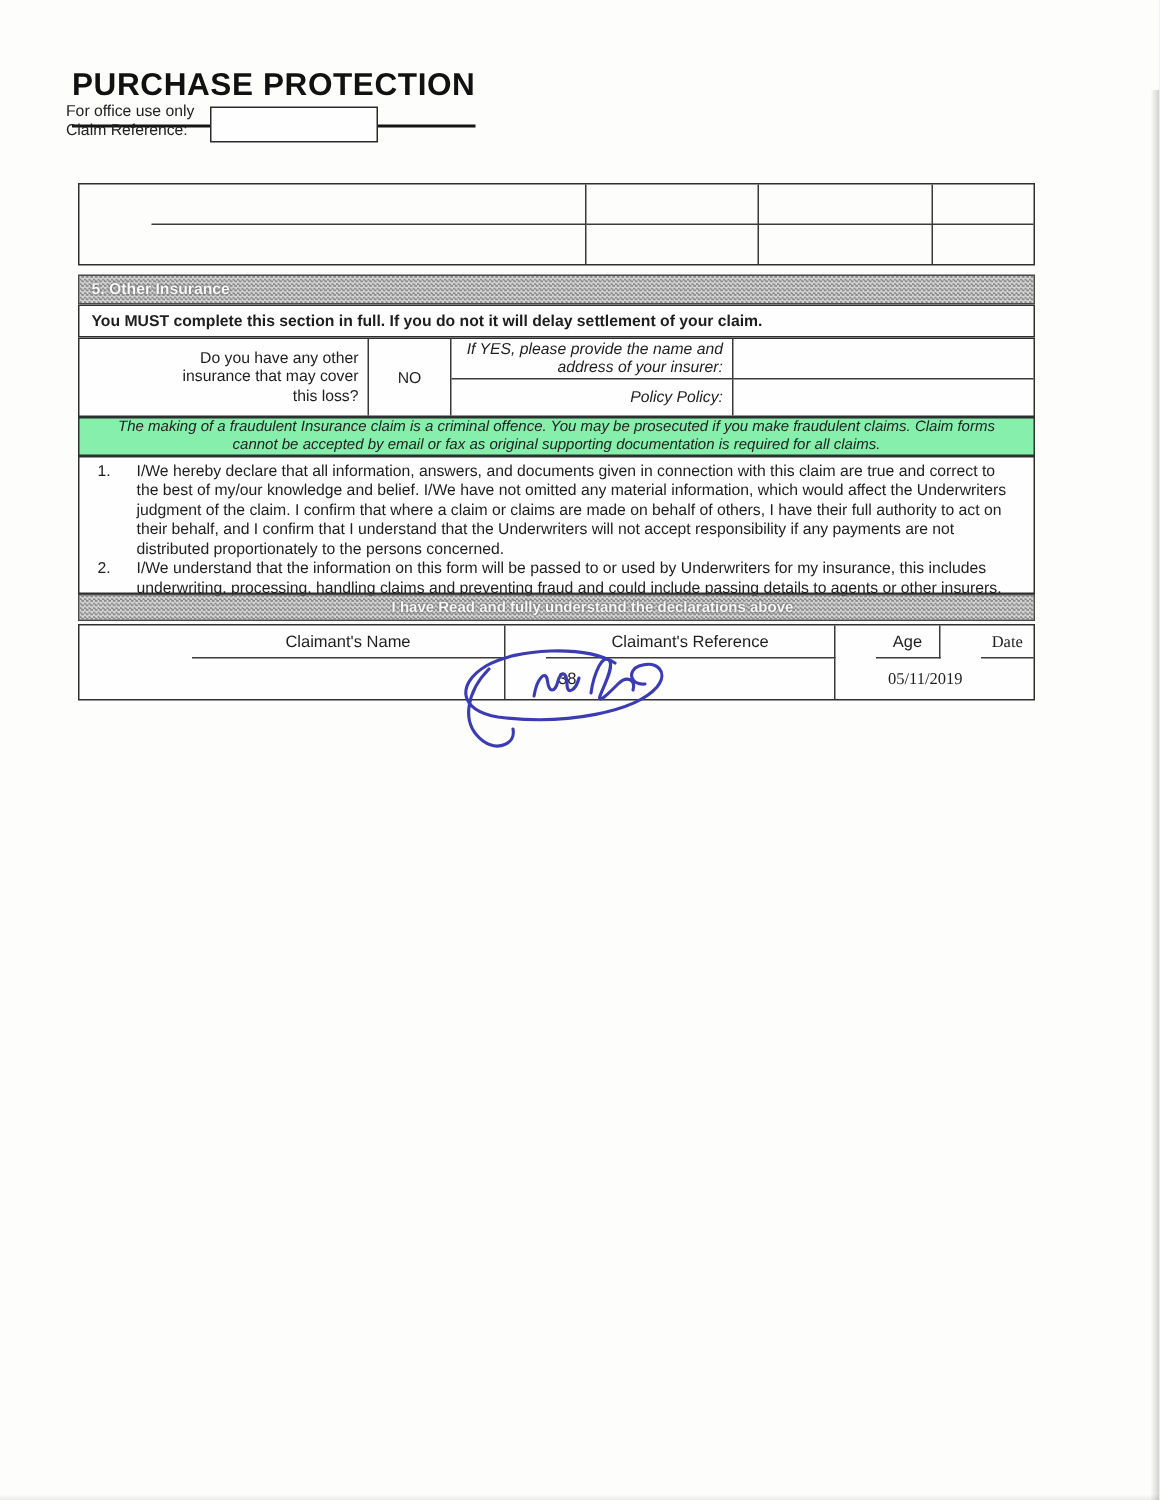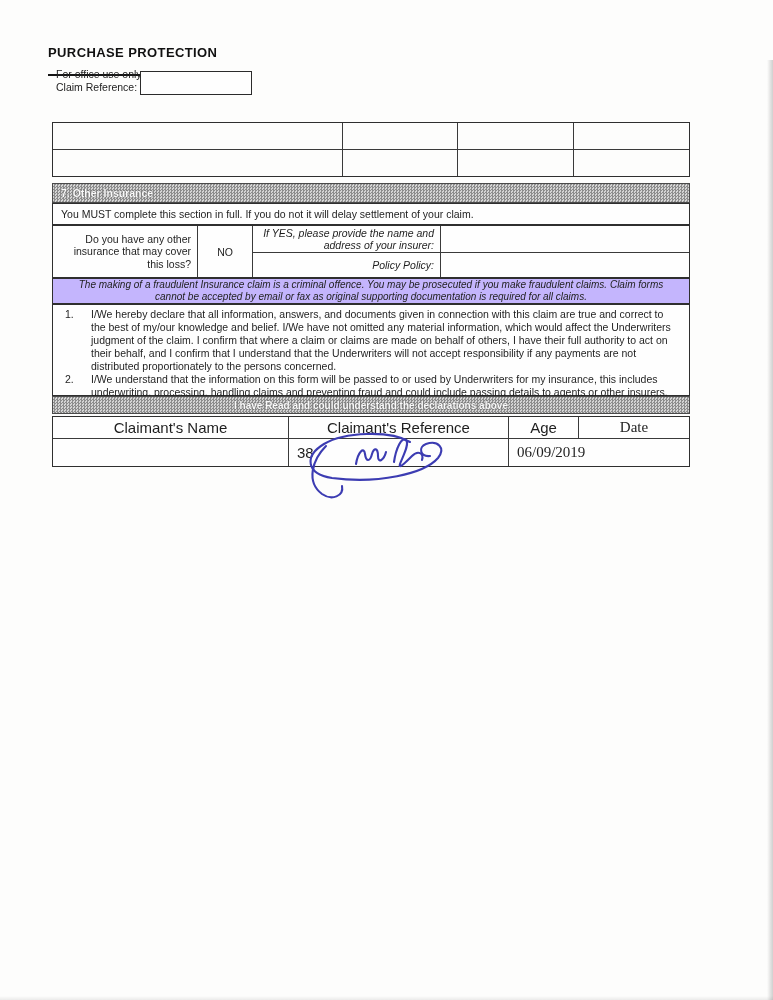--- a/index.html
+++ b/index.html
@@ -15,34 +15,34 @@
   .scan-edge-right{
     position:absolute;top:60px;right:0;width:6px;height:940px;
     background:linear-gradient(to right,rgba(0,0,0,0),rgba(0,0,0,0.18));
   }
   .scan-edge-bottom{
     position:absolute;bottom:0;left:0;width:100%;height:4px;
     background:linear-gradient(to bottom,rgba(0,0,0,0),rgba(0,0,0,0.07));
   }
   .title{
     position:absolute;left:48px;top:45px;
-    font-size:13px;font-weight:bold;letter-spacing:.4px;
+    font-size:21px;font-weight:bold;letter-spacing:.4px;
     border-bottom:2.4px solid #151515;padding-bottom:14px;
     color:#111;
   }
   .office{
-    position:absolute;left:56px;top:68px;
+    position:absolute;left:44px;top:68px;
     font-size:10.5px;line-height:13px;color:#222;
   }
   .claim-ref-box{
     position:absolute;left:140px;top:71px;width:110px;height:22px;
     border:1.7px solid #2b2b2b;background:#fefefe;
   }
   
-  .blk{position:absolute;left:52px;width:638px;box-sizing:border-box;}
+  .blk{position:absolute;left:52px;width:638px;box-sizing:border-box;padding-left:48px;}
   .bordered{border:1.6px solid #2f2f2f;}
   
   .top-table{top:122px;height:55px;display:grid;
     grid-template-columns:290px 115px 116px 1fr;
     grid-template-rows:1fr 1fr;}
   .top-table .cell{border-right:1.4px solid #3a3a3a;border-bottom:1.4px solid #3a3a3a;}
   .top-table .cell.last-col{border-right:none;}
   .top-table .cell.last-row{border-bottom:none;}
   
   .graybar{
@@ -50,52 +50,52 @@
     background:repeating-conic-gradient(#8c8c8c 0% 25%,#d4d4d4 0% 50%) 0 0/3px 3px;
     border:1.2px solid #4a4a4a;
     display:flex;align-items:center;
     color:#fafafa;font-size:10.5px;font-weight:bold;
     text-shadow:0 0 2px #6a6a6a,0 0 1px #5a5a5a;
   }
   .bar1{top:183px;padding-left:8px;}
   .bar2{top:396px;height:18px;justify-content:center;font-size:10px;}
   .must-row{
     top:203px;height:22px;display:flex;align-items:center;
-    padding-left:8px;font-size:10.5px;background:#fefefe;
+    padding-left:8px;font-size:10.5px;background:#fefefe;font-weight:bold;
   }
   
   .q-table{top:225px;height:53px;display:grid;
     grid-template-columns:145px 55px 188px 1fr;
     grid-template-rows:27px 1fr;background:#fefefe;}
   .q-cell{font-size:10.5px;display:flex;align-items:center;box-sizing:border-box;}
   .q-question{grid-row:1/3;justify-content:flex-end;text-align:right;
     padding:2px 6px 2px 4px;border-right:1.4px solid #3a3a3a;line-height:12.5px;}
   .q-no{grid-row:1/3;justify-content:center;border-right:1.4px solid #3a3a3a;}
   .q-label{justify-content:flex-end;text-align:right;padding-right:6px;
     border-right:1.4px solid #3a3a3a;line-height:12px;font-style:italic;}
   .q-label.r1,.q-value.r1{border-bottom:1.4px solid #3a3a3a;}
   .q-value{padding-left:6px;}
   
   .fraud{
     top:278px;height:26px;display:flex;align-items:center;justify-content:center;
     font-size:10px;font-style:italic;text-align:center;line-height:12px;
-    padding:1px 18px;background:#c4b5fd;color:#222;
+    padding:1px 18px;background:#86efac;color:#222;
   }
   
   .decl{top:304px;height:92px;background:#fefefe;font-size:10.5px;line-height:13px;
     padding:3px 10px 0 8px;}
   .decl-item{display:flex;margin-bottom:0;}
   .decl-num{width:26px;flex:0 0 26px;padding-left:4px;}
   .decl-text{flex:1;}
   
   .sig-table{top:416px;height:51px;display:grid;
     grid-template-columns:236px 220px 70px 1fr;
     grid-template-rows:22px 1fr;background:#fefefe;}
-  .sig-cell{font-size:15px;display:flex;align-items:center;box-sizing:border-box;
-    border-right:1.4px solid #3a3a3a;}
+  .sig-cell{font-size:11px;display:flex;align-items:center;box-sizing:border-box;
+    border-right:1.4px solid #3a3a3a;margin-left:27px;}
   .sig-cell.hdr{justify-content:center;border-bottom:1.4px solid #3a3a3a;}
   .sig-cell.val{padding-left:8px;}
   .sig-cell.nob{border-right:none;font-family:Liberation Serif, serif;}
   .signature-svg{position:absolute;left:292px;top:420px;z-index:5;pointer-events:none;}
 </style>
 </head>
 <body>
 
 <div class="page">
 
@@ -112,21 +112,21 @@
     <div class="cell"></div>
     <div class="cell"></div>
     <div class="cell last-col"></div>
     <div class="cell last-row"></div>
     <div class="cell last-row"></div>
     <div class="cell last-row"></div>
     <div class="cell last-row last-col"></div>
   </div>
 
   <div class="blk graybar bar1">
-    <span>7. Other Insurance</span>
+    <span>5. Other Insurance</span>
   </div>
 
   <div class="blk bordered must-row">
     <span>You MUST complete this section in full. If you do not it will delay settlement of your claim.</span>
   </div>
 
   <div class="blk bordered q-table">
     <div class="q-cell q-question">Do you have any other insurance that may cover this loss?</div>
     <div class="q-cell q-no">NO</div>
     <div class="q-cell q-label r1">If YES, please provide the name and address of your insurer:</div>
@@ -144,31 +144,31 @@
       <div class="decl-num">1.</div>
       <div class="decl-text">I/We hereby declare that all information, answers, and documents given in connection with this claim are true and correct to the best of my/our knowledge and belief.  I/We have not omitted any material information, which would affect the Underwriters judgment of the claim.  I confirm that where a claim or claims are made on behalf of others, I have their full authority to act on their behalf, and I confirm that I understand that the Underwriters will not accept responsibility if any payments are not distributed proportionately to the persons concerned.</div>
     </div>
     <div class="decl-item">
       <div class="decl-num">2.</div>
       <div class="decl-text">I/We understand that the information on this form will be passed to or used by Underwriters for my insurance, this includes underwriting, processing, handling claims and preventing fraud and could include passing details to agents or other insurers.</div>
     </div>
   </div>
 
   <div class="blk graybar bar2">
-    <span>I have Read and could understand the declarations above</span>
+    <span>I have Read and fully understand the declarations above</span>
   </div>
 
   <div class="blk bordered sig-table">
     <div class="sig-cell hdr">Claimant's Name</div>
     <div class="sig-cell hdr">Claimant's Reference</div>
     <div class="sig-cell hdr">Age</div>
     <div class="sig-cell hdr nob">Date</div>
     <div class="sig-cell val"></div>
     <div class="sig-cell val">38</div>
-    <div class="sig-cell val nob">06/09/2019</div>
+    <div class="sig-cell val nob">05/11/2019</div>
   </div>
 
   <svg class="signature-svg" width="195" height="85" viewBox="0 0 195 85">
     <g fill="none" stroke="#3c3cb2" stroke-width="2.1" stroke-linecap="round">
 
       <path d="M118,22 C98,10 52,12 32,24 C12,36 14,54 40,58 C86,64 132,54 146,38 C154,28 146,20 134,24 C126,27 128,37 138,36"></path>
 
       <path d="M34,26 C20,40 14,62 30,74 C40,81 52,76 50,66"></path>
 
       <path d="M64,44 C66,32 72,26 73,34 C74,42 78,42 80,34 C82,27 86,28 86,36 C86,44 92,40 94,32"></path>

